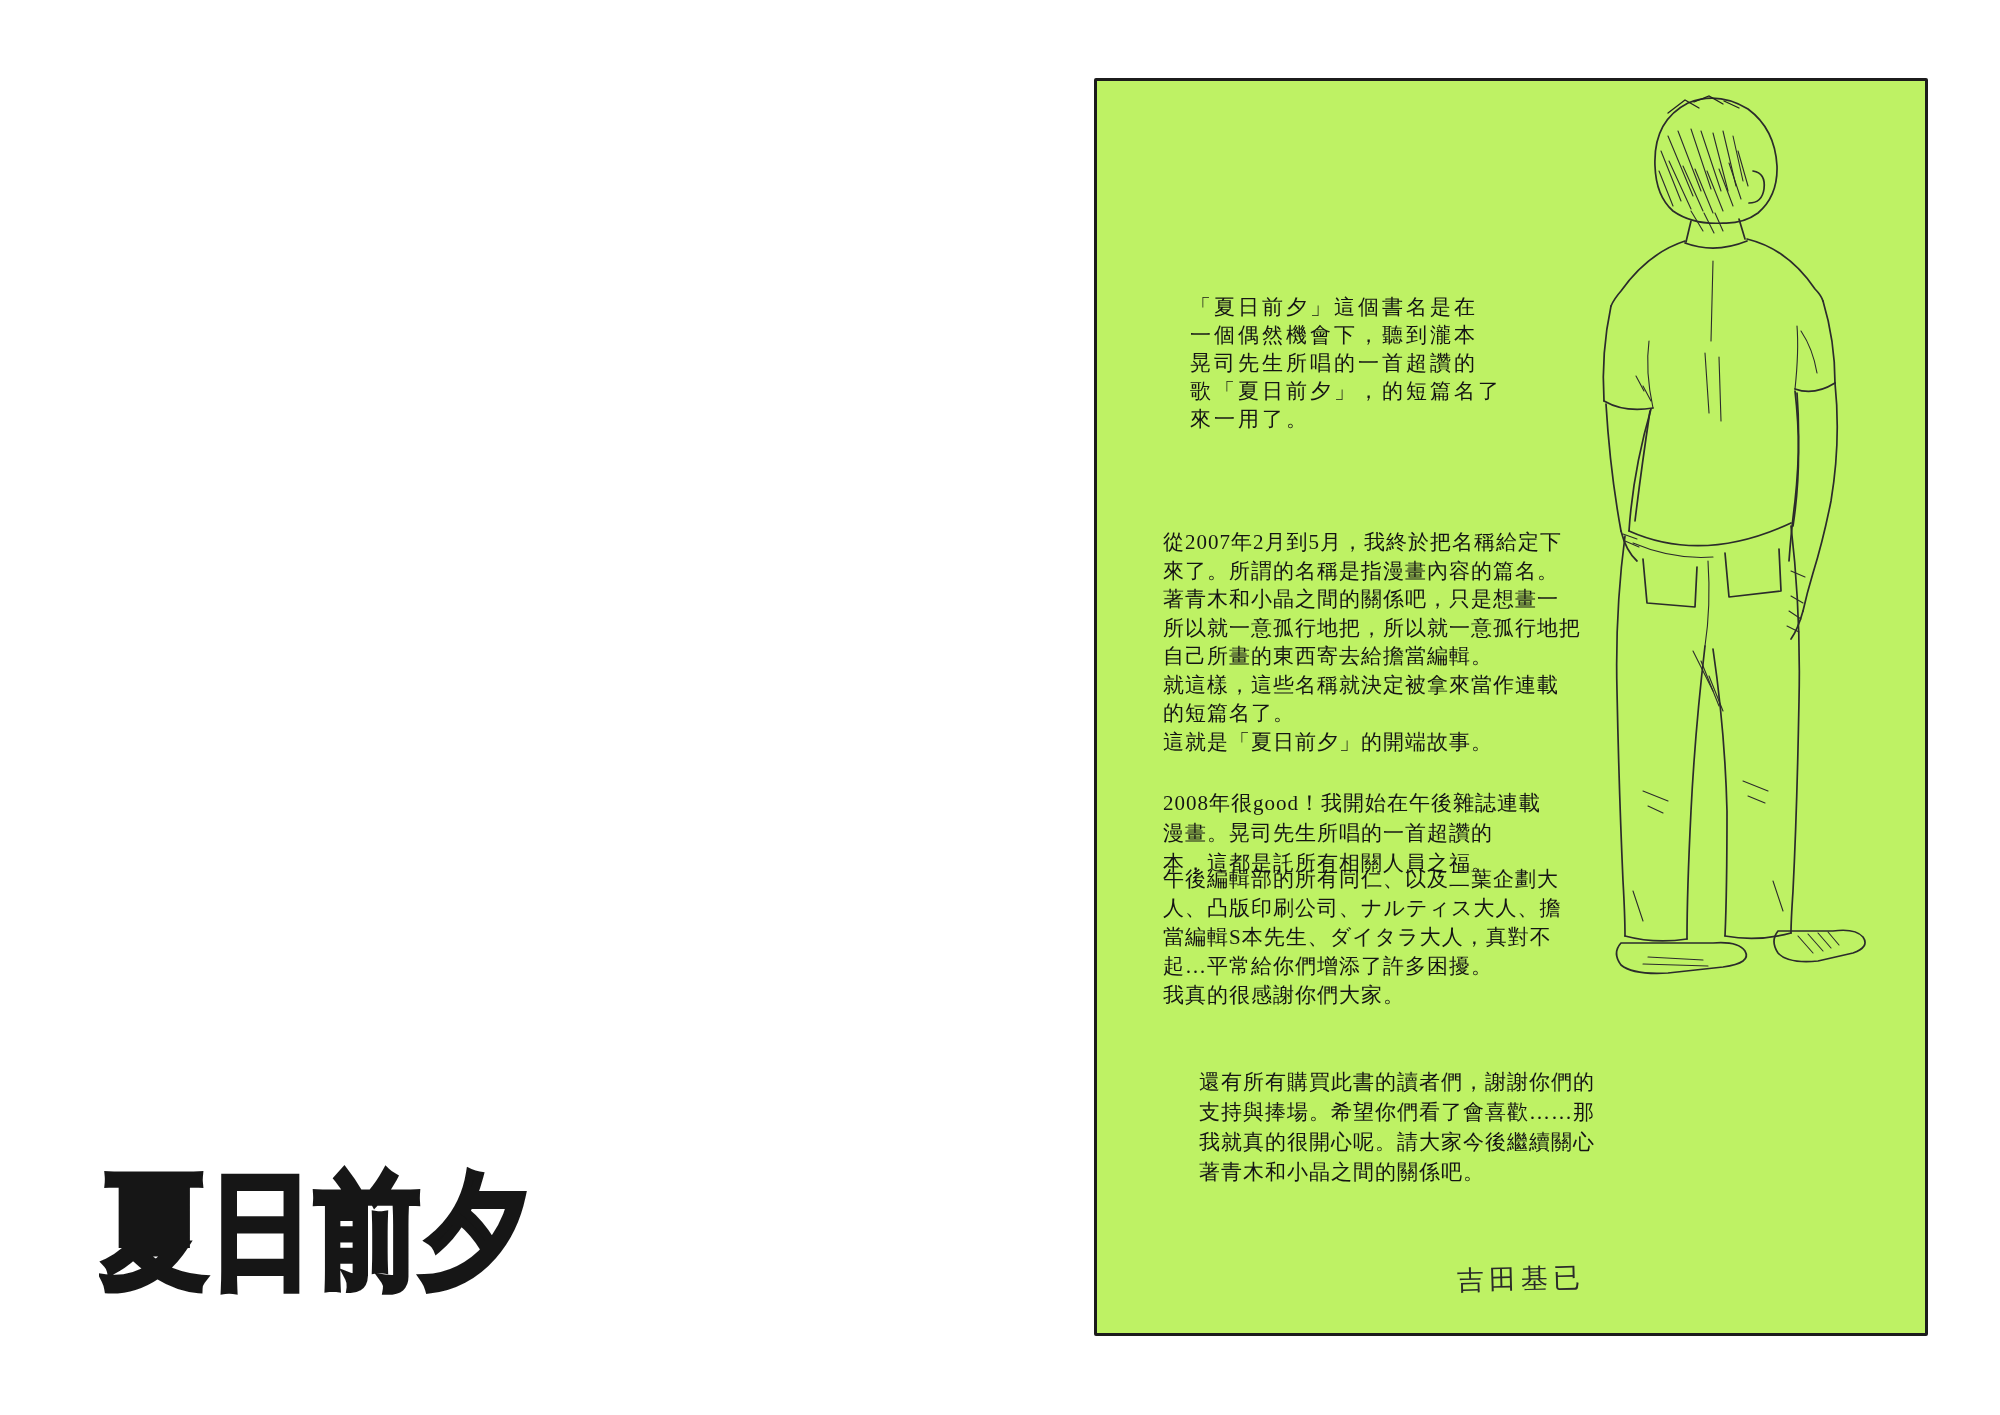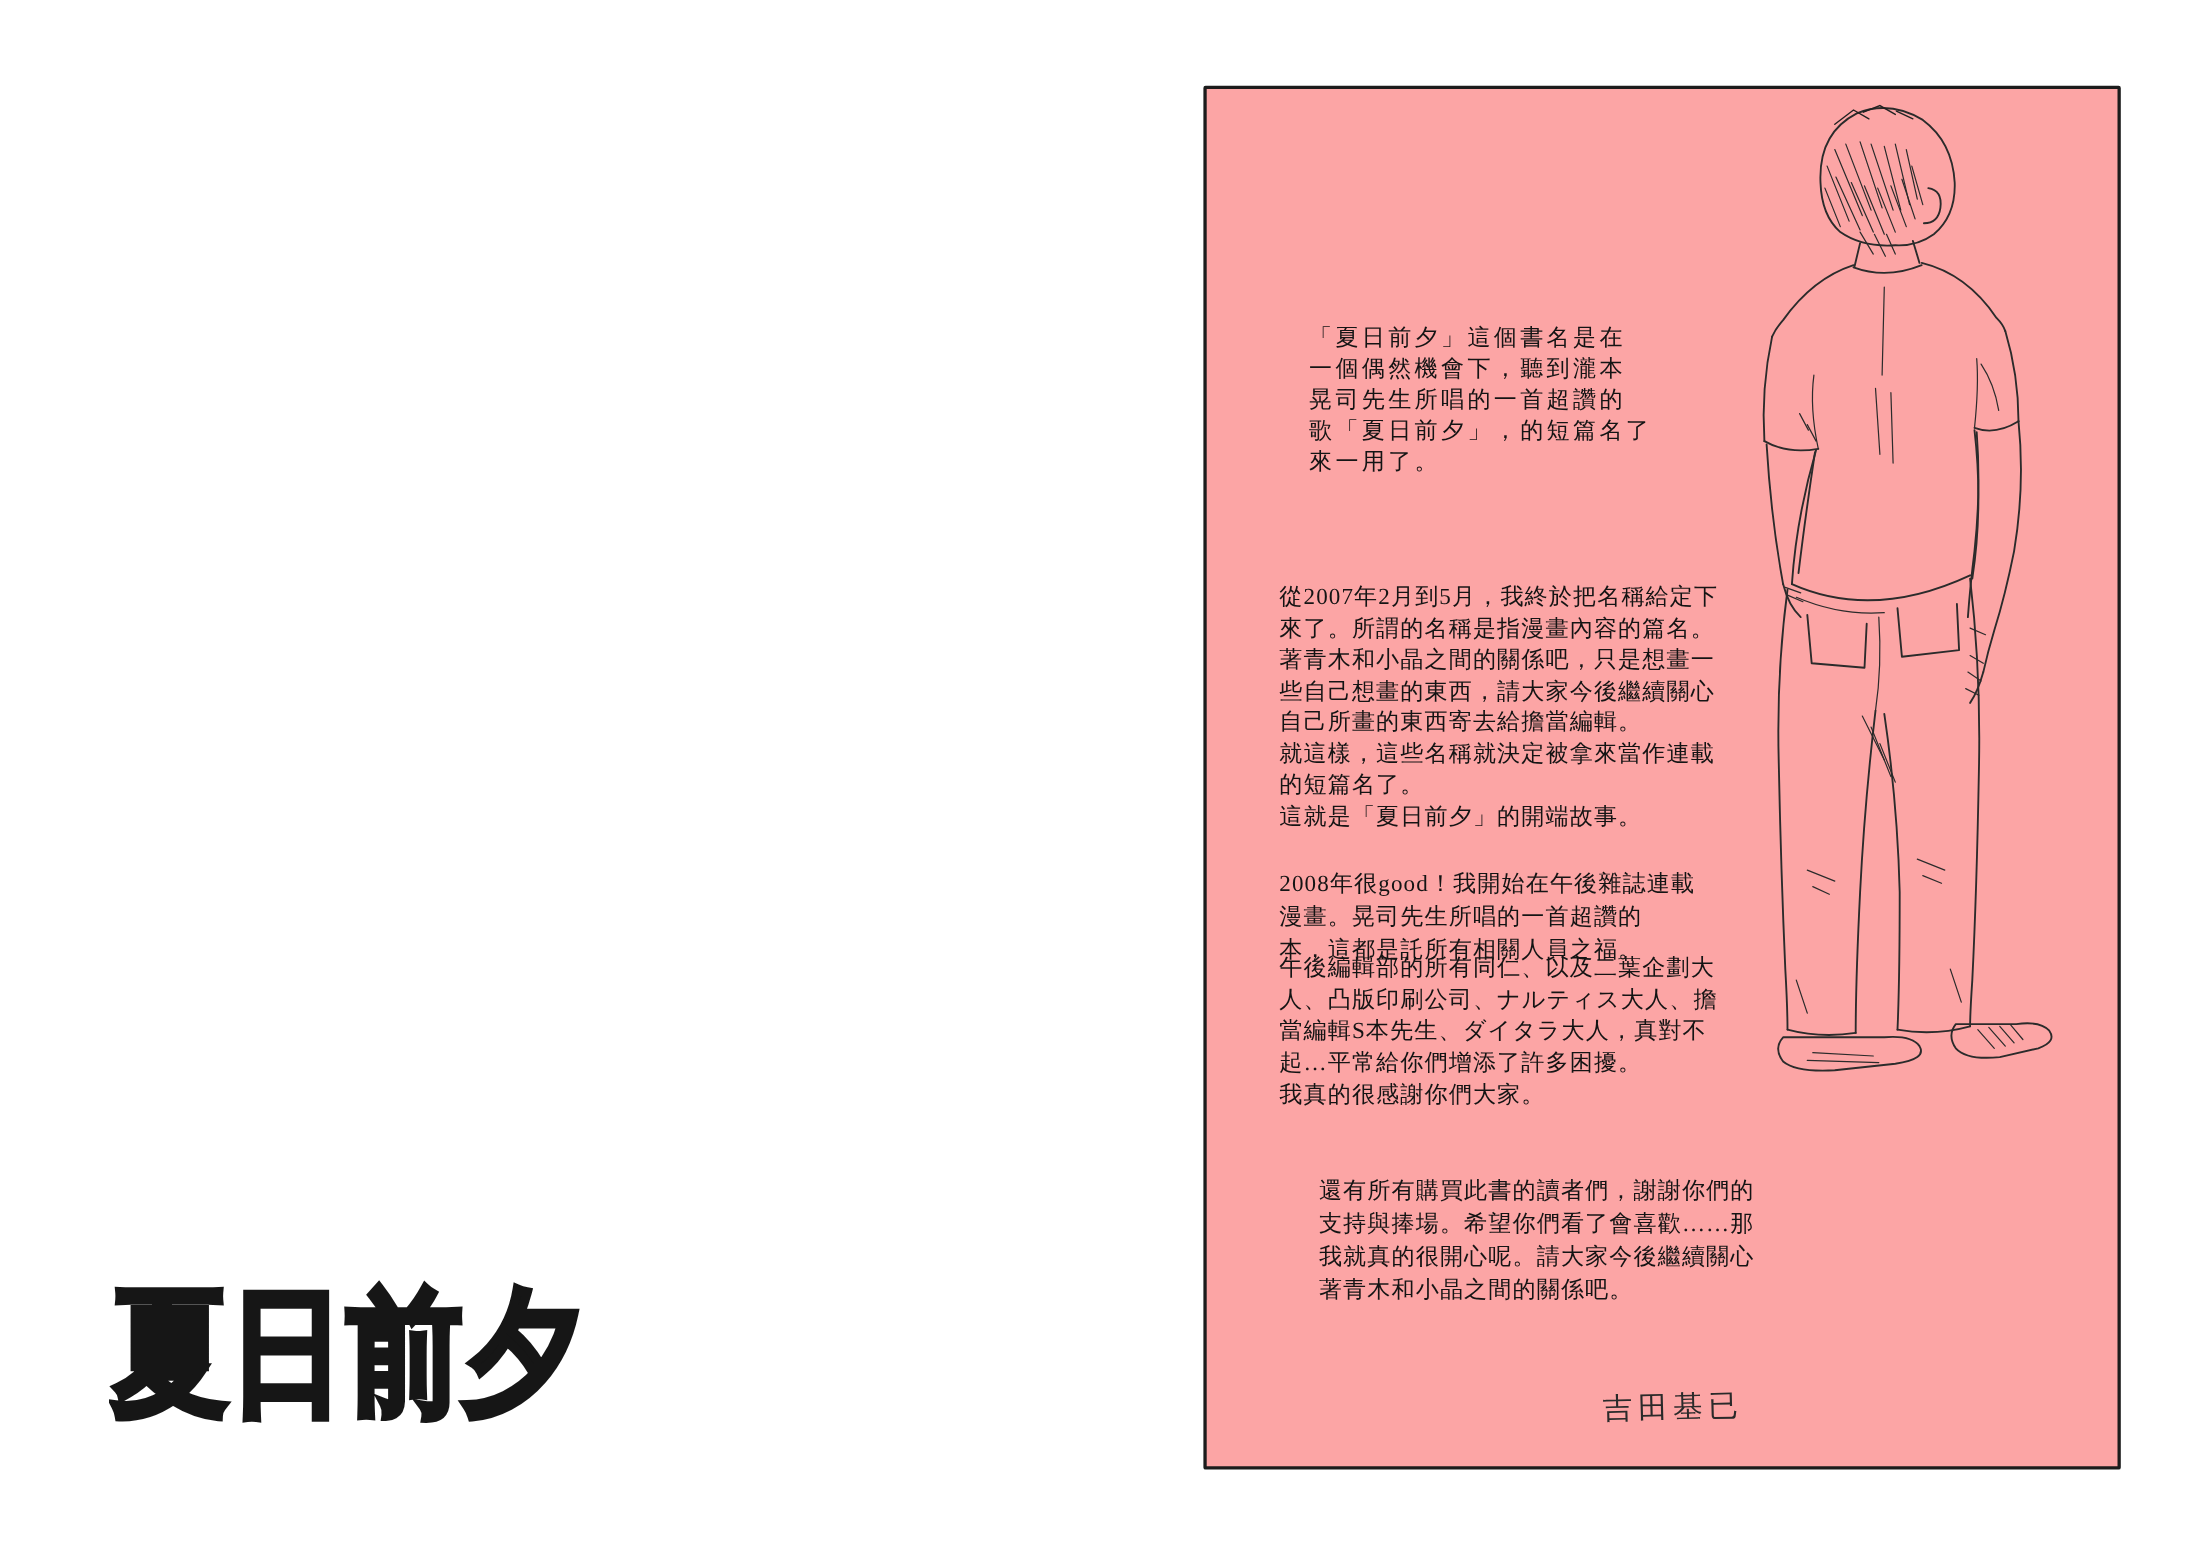--- a/index.html
+++ b/index.html
@@ -25,21 +25,21 @@
     transform:scaleX(0.84);
     transform-origin:left center;
     white-space:nowrap;
   }
   
   .afterword-box{
     position:absolute;left:1094px;top:78px;
     width:834px;height:1258px;
     border:3px solid #1c1c1c;
     border-radius:2px;
-    background:#fca5a5;
+    background:#bef264;
     box-sizing:border-box;
   }
   .para{position:absolute;font-size:21px;line-height:29px;color:#141414;white-space:nowrap;}
   .tline{white-space:nowrap;}
   .para-1{left:93px;top:212px;letter-spacing:3px;line-height:28px;}
   .para-2{left:66px;top:447px;letter-spacing:1px;line-height:28.5px;}
   .para-3{left:66px;top:707px;letter-spacing:1px;line-height:30px;}
   .para-4{left:66px;top:784px;letter-spacing:1px;line-height:29px;}
   .para-5{left:66px;top:986px;letter-spacing:1px;line-height:30px;margin-left:36px;}
   .signature{
@@ -69,21 +69,21 @@
         <div class="tline">「夏日前夕」這個書名是在</div>
         <div class="tline">一個偶然機會下，聽到瀧本</div>
         <div class="tline">晃司先生所唱的一首超讚的</div>
         <div class="tline">歌「夏日前夕」，的短篇名了</div>
         <div class="tline">來一用了。</div>
       </div>
     <div class="para para-2">
         <div class="tline">從2007年2月到5月，我終於把名稱給定下</div>
         <div class="tline">來了。所謂的名稱是指漫畫內容的篇名。</div>
         <div class="tline">著青木和小晶之間的關係吧，只是想畫一</div>
-        <div class="tline">些自己想畫的東西，請大家今後繼續關心</div>
+        <div class="tline">所以就一意孤行地把，所以就一意孤行地把</div>
         <div class="tline">自己所畫的東西寄去給擔當編輯。</div>
         <div class="tline">就這樣，這些名稱就決定被拿來當作連載</div>
         <div class="tline">的短篇名了。</div>
         <div class="tline">這就是「夏日前夕」的開端故事。</div>
       </div>
     <div class="para para-3">
         <div class="tline">2008年很good！我開始在午後雜誌連載</div>
         <div class="tline">漫畫。晃司先生所唱的一首超讚的</div>
         <div class="tline">本，這都是託所有相關人員之福。</div>
       </div>

